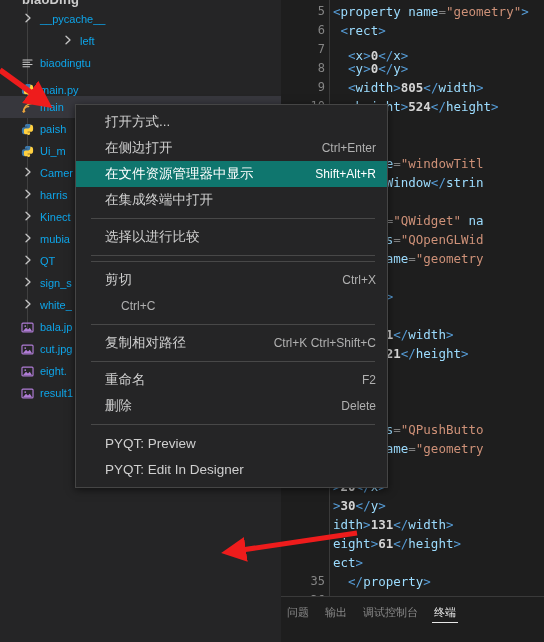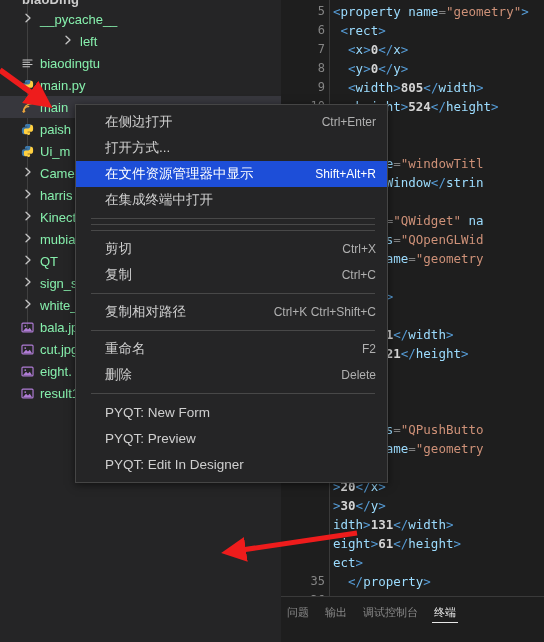--- a/index.html
+++ b/index.html
@@ -34,22 +34,22 @@
     position: absolute;
     left: 27px; top: 4px;
     width: 1px; height: 325px;
     background: #404040;
   }
   .tree-row {
     position: absolute;
     left: 0; width: 281px; height: 22px;
     display: flex;
     align-items: center;
-    font-size: 13px;
-    color: #86efac;
+    font-size: 11px;
+    color: #0ea5e9;
     white-space: nowrap;
   }
   .tree-row.selected { background: #37373d; }
   .twisty {
     width: 16px; margin-left: 20px;
     color: #cfcfcf;
     font-size: 11px;
     text-align: center;
     flex: 0 0 16px;
   }
@@ -129,21 +129,21 @@
   .mi {
     position: relative;
     height: 26px;
     display: flex;
     align-items: center;
     padding: 0 11px 0 29px;
     font-size: 13.5px;
     color: #cfcfcf;
     white-space: nowrap;
   }
-  .mi.hl { background: #1d4ed8; color: #ffffff; }
+  .mi.hl { background: #0f766e; color: #ffffff; }
   .mi .mlabel { flex: 1 1 auto; }
   .mi .mkey { color: #b0b0b0; font-size: 12px; padding-left: 16px; }
   .mi.hl .mkey { color: #ffffff; }
   .msep {
     height: 1px;
     background: #484848;
     margin: 5px 12px 5px 15px;
   }
 
   
@@ -191,21 +191,21 @@
             <g stroke="#c5c5c5" stroke-width="1.3" stroke-linecap="round">
               <path d="M2.4 3.6 H13.6"></path>
               <path d="M2.4 6.4 H10.6"></path>
               <path d="M2.4 9.2 H13.6"></path>
               <path d="M2.4 12 H10.6"></path>
             </g>
           </svg>
         </span>
         <span class="lbl">biaodingtu</span>
       </div>
-      <div class="tree-row" style="top: 74px;">
+      <div class="tree-row" style="top: 74px; align-items: flex-end;">
         <span class="fi">
           <svg width="13" height="13" viewBox="0 0 16 16">
             <path d="M7.8 1.2c-2 0-3 .7-3 1.9v1.6h3.2v.5H3.6c-1.3 0-2.2.9-2.4 2.3-.2 1.5-.2 2.5 0 4 .2 1.3 1 2.3 2.3 2.3h1.1V11.9c0-1.4 1.2-2.6 2.6-2.6h3.1c1.2 0 2.1-1 2.1-2.2V3.1c0-1.1-1-1.9-2.2-1.9H7.8z" fill="#3c78aa"></path>
             <path d="M8.2 14.8c2 0 3-.7 3-1.9v-1.6H8v-.5h4.4c1.3 0 2.2-.9 2.4-2.3.2-1.5.2-2.5 0-4-.2-1.3-1-2.3-2.3-2.3h-1.1v1.9c0 1.4-1.2 2.6-2.6 2.6H5.7c-1.2 0-2.1 1-2.1 2.2v3c0 1.1 1 1.9 2.2 1.9h2.4z" fill="#ffd040"></path>
           </svg>
         </span>
         <span class="lbl">main.py</span>
       </div>
       <div class="tree-row selected" style="top: 96px;">
         <span class="fi">
@@ -323,21 +323,21 @@
 </div>
 
 <div id="editor">
   <div class="vrule"></div>
   <div id="code">
       <div class="gutter-line" style="top: 4px;">5</div>
       <div class="code-line" style="top: 4px;"><span class="tk-tag">&lt;</span><span class="tk-name">property</span><span class="tk-pun"> </span><span class="tk-name">name</span><span class="tk-pun">=</span><span class="tk-str">"geometry"</span><span class="tk-tag">&gt;</span></div>
       <div class="gutter-line" style="top: 23px;">6</div>
       <div class="code-line" style="top: 23px;"><span class="tk-pun"> </span><span class="tk-tag">&lt;</span><span class="tk-name">rect</span><span class="tk-tag">&gt;</span></div>
       <div class="gutter-line" style="top: 42px;">7</div>
-      <div class="code-line" style="top: 42px;"><span class="tk-pun"> </span><span class="tk-pun"> </span><span class="tk-tag">&lt;</span><span class="tk-name">x</span><span class="tk-tag">&gt;</span><span class="tk-num">0</span><span class="tk-tag">&lt;</span><span class="tk-tag">/</span><span class="tk-name">x</span><span class="tk-tag">&gt;</span></div>
+      <div class="code-line" style="top: 48px;"><span class="tk-pun"> </span><span class="tk-pun"> </span><span class="tk-tag">&lt;</span><span class="tk-name">x</span><span class="tk-tag">&gt;</span><span class="tk-num">0</span><span class="tk-tag">&lt;</span><span class="tk-tag">/</span><span class="tk-name">x</span><span class="tk-tag">&gt;</span></div>
       <div class="gutter-line" style="top: 61px;">8</div>
       <div class="code-line" style="top: 61px;"><span class="tk-pun"> </span><span class="tk-pun"> </span><span class="tk-tag">&lt;</span><span class="tk-name">y</span><span class="tk-tag">&gt;</span><span class="tk-num">0</span><span class="tk-tag">&lt;</span><span class="tk-tag">/</span><span class="tk-name">y</span><span class="tk-tag">&gt;</span></div>
       <div class="gutter-line" style="top: 80px;">9</div>
       <div class="code-line" style="top: 80px;"><span class="tk-pun"> </span><span class="tk-pun"> </span><span class="tk-tag">&lt;</span><span class="tk-name">width</span><span class="tk-tag">&gt;</span><span class="tk-num">805</span><span class="tk-tag">&lt;</span><span class="tk-tag">/</span><span class="tk-name">width</span><span class="tk-tag">&gt;</span></div>
       <div class="gutter-line" style="top: 99px;">10</div>
       <div class="code-line" style="top: 99px;"><span class="tk-pun"> </span><span class="tk-pun"> </span><span class="tk-tag">&lt;</span><span class="tk-name">height</span><span class="tk-tag">&gt;</span><span class="tk-num">524</span><span class="tk-tag">&lt;</span><span class="tk-tag">/</span><span class="tk-name">height</span><span class="tk-tag">&gt;</span></div>
       <div class="code-line" style="top: 118px;"><span class="tk-pun"> </span><span class="tk-name">t</span><span class="tk-tag">&gt;</span></div>
       <div class="code-line" style="top: 137px;"><span class="tk-name">erty</span><span class="tk-tag">&gt;</span></div>
       <div class="code-line" style="top: 156px;"><span class="tk-name">rty</span><span class="tk-pun"> </span><span class="tk-name">name</span><span class="tk-pun">=</span><span class="tk-str">"windowTitl</span></div>
       <div class="code-line" style="top: 175px;"><span class="tk-name">ng</span><span class="tk-tag">&gt;</span><span class="tk-name">MainWindow</span><span class="tk-tag">&lt;</span><span class="tk-tag">/</span><span class="tk-name">strin</span></div>
@@ -373,62 +373,61 @@
   <div class="panel-tabs" id="panel-tabs">
       <div class="panel-tab">问题</div>
       <div class="panel-tab">输出</div>
       <div class="panel-tab">调试控制台</div>
       <div class="panel-tab active">终端</div>
     </div>
 </div>
 
 <div id="ctxmenu">
     <div class="mi">
+      <span class="mlabel">打开方式...</span>
+    </div>
+    <div class="mi">
       <span class="mlabel">在侧边打开</span>
       <span class="mkey">Ctrl+Enter</span>
-    </div>
-    <div class="mi">
-      <span class="mlabel">打开方式...</span>
     </div>
     <div class="mi hl">
       <span class="mlabel">在文件资源管理器中显示</span>
       <span class="mkey">Shift+Alt+R</span>
     </div>
     <div class="mi">
       <span class="mlabel">在集成终端中打开</span>
     </div>
     <div class="msep"></div>
+    <div class="mi">
+      <span class="mlabel">选择以进行比较</span>
+    </div>
     <div class="msep"></div>
     <div class="msep"></div>
     <div class="mi">
       <span class="mlabel">剪切</span>
       <span class="mkey">Ctrl+X</span>
     </div>
     <div class="mi">
-      <span class="mlabel">复制</span>
       <span class="mkey">Ctrl+C</span>
     </div>
     <div class="msep"></div>
     <div class="mi">
       <span class="mlabel">复制相对路径</span>
       <span class="mkey">Ctrl+K Ctrl+Shift+C</span>
     </div>
     <div class="msep"></div>
     <div class="mi">
       <span class="mlabel">重命名</span>
       <span class="mkey">F2</span>
     </div>
     <div class="mi">
       <span class="mlabel">删除</span>
       <span class="mkey">Delete</span>
     </div>
     <div class="msep"></div>
-    <div class="mi">
-      <span class="mlabel">PYQT: New Form</span>
-    </div>
     <div class="mi">
       <span class="mlabel">PYQT: Preview</span>
     </div>
     <div class="mi">
       <span class="mlabel">PYQT: Edit In Designer</span>
     </div>
   </div>
 
 <svg id="arrows" viewBox="0 0 544 642" xmlns="http://www.w3.org/2000/svg">
   <defs>

